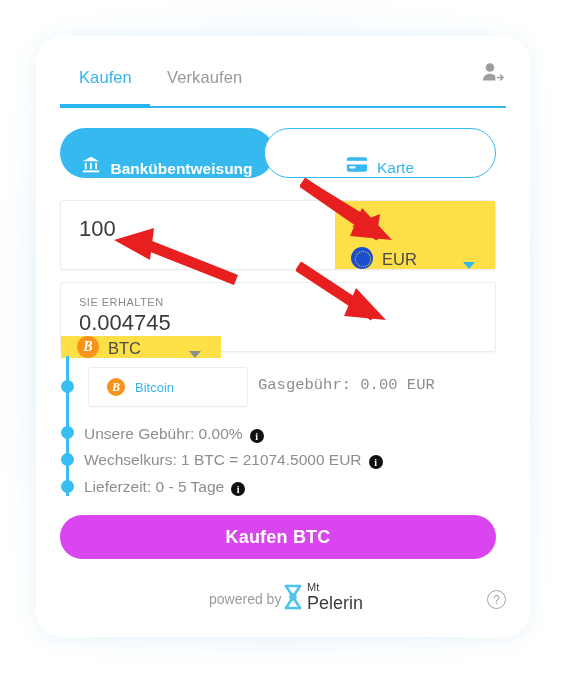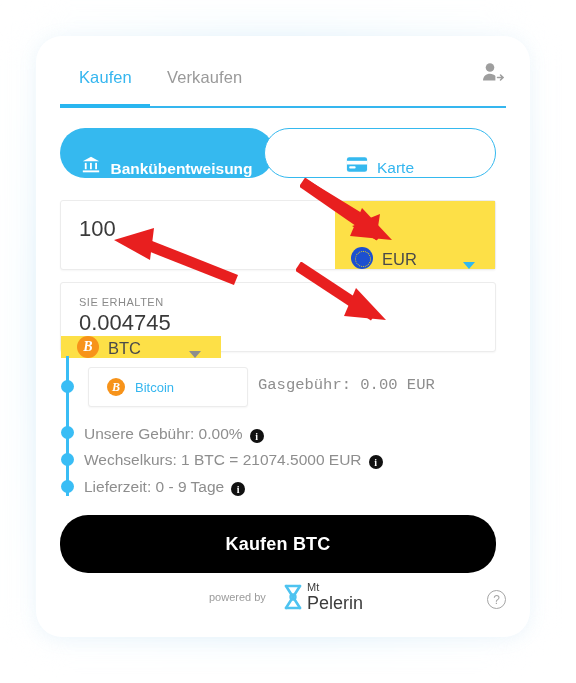--- a/index.html
+++ b/index.html
@@ -253,43 +253,43 @@
     align-items: center;
     justify-content: center;
     cursor: pointer;
     flex: 0 0 auto;
   }
 
   
   .cta {
     position: absolute;
     left: 24px; top: 479px;
-    width: 436px; height: 58px;
-    background: #000000;
+    width: 436px; height: 44px;
+    background: #d946ef;
     border: none;
     border-radius: 28px;
     color: #ffffff;
     font-size: 18px;
     font-weight: bold;
     letter-spacing: .2px;
     cursor: pointer;
     font-family: "Liberation Sans", sans-serif;
   }
 
   
   .footer {
     position: absolute;
     left: 0; top: 543px;
     width: 100%;
     height: 58px;
   }
   .powered {
     position: absolute;
     left: 173px; top: 12px;
-    font-size: 11px;
+    font-size: 14px;
     color: #9b9b9b;
   }
   .mt-logo {
     position: absolute;
     left: 245px; top: 4px;
     width: 24px; height: 28px;
   }
   .mt-words {
     position: absolute;
     left: 271px; top: 3px;
@@ -401,21 +401,21 @@
 
   <div class="detail-line d1">
     <span>Unsere Gebühr: 0.00%</span>
     <span class="info-icon">i</span>
   </div>
   <div class="detail-line d2">
     <span>Wechselkurs: 1 BTC = 21074.5000 EUR</span>
     <span class="info-icon">i</span>
   </div>
   <div class="detail-line d3">
-    <span>Lieferzeit: 0 - 9 Tage</span>
+    <span>Lieferzeit: 0 - 5 Tage</span>
     <span class="info-icon">i</span>
   </div>
 
   <button class="cta">Kaufen BTC</button>
 
   <div class="footer">
     <span class="powered">powered by</span>
 
     <span class="mt-logo">
       <svg viewBox="0 0 24 28" width="24" height="28">

